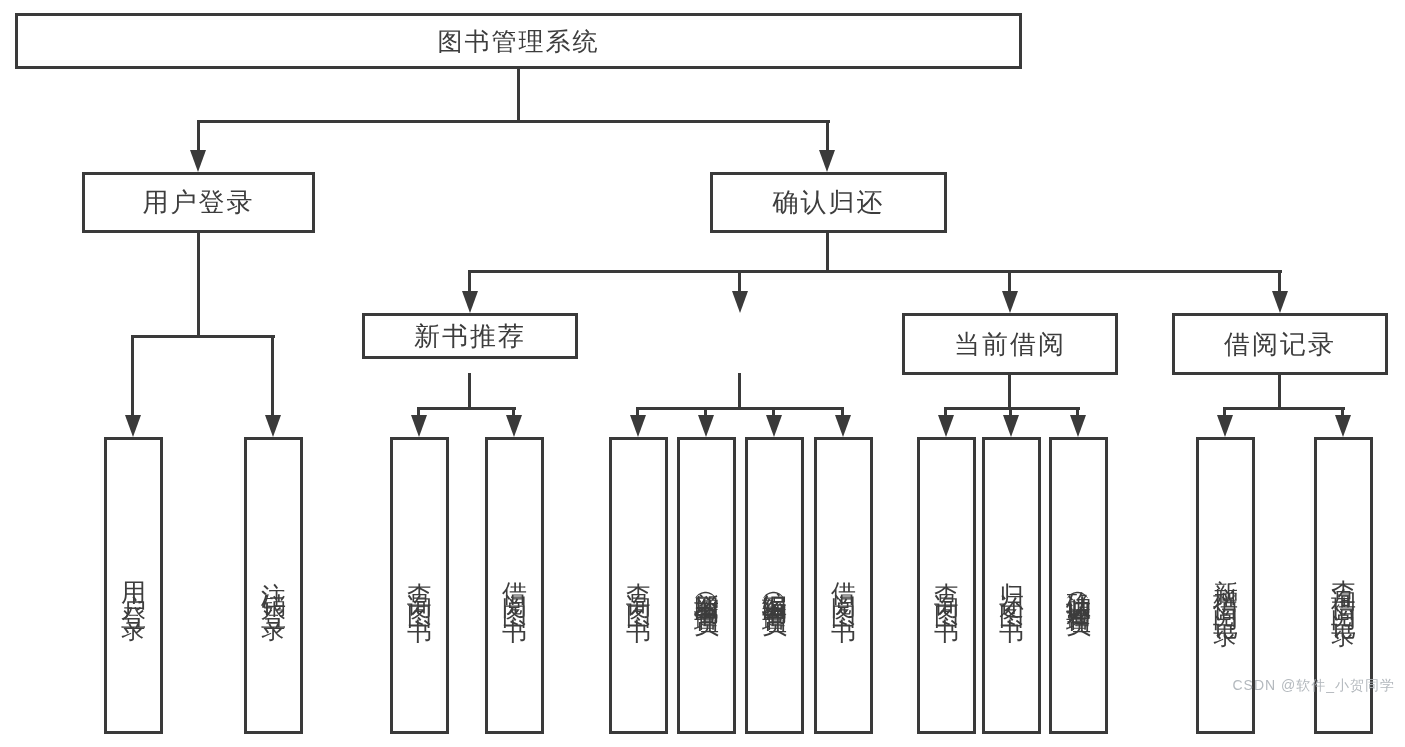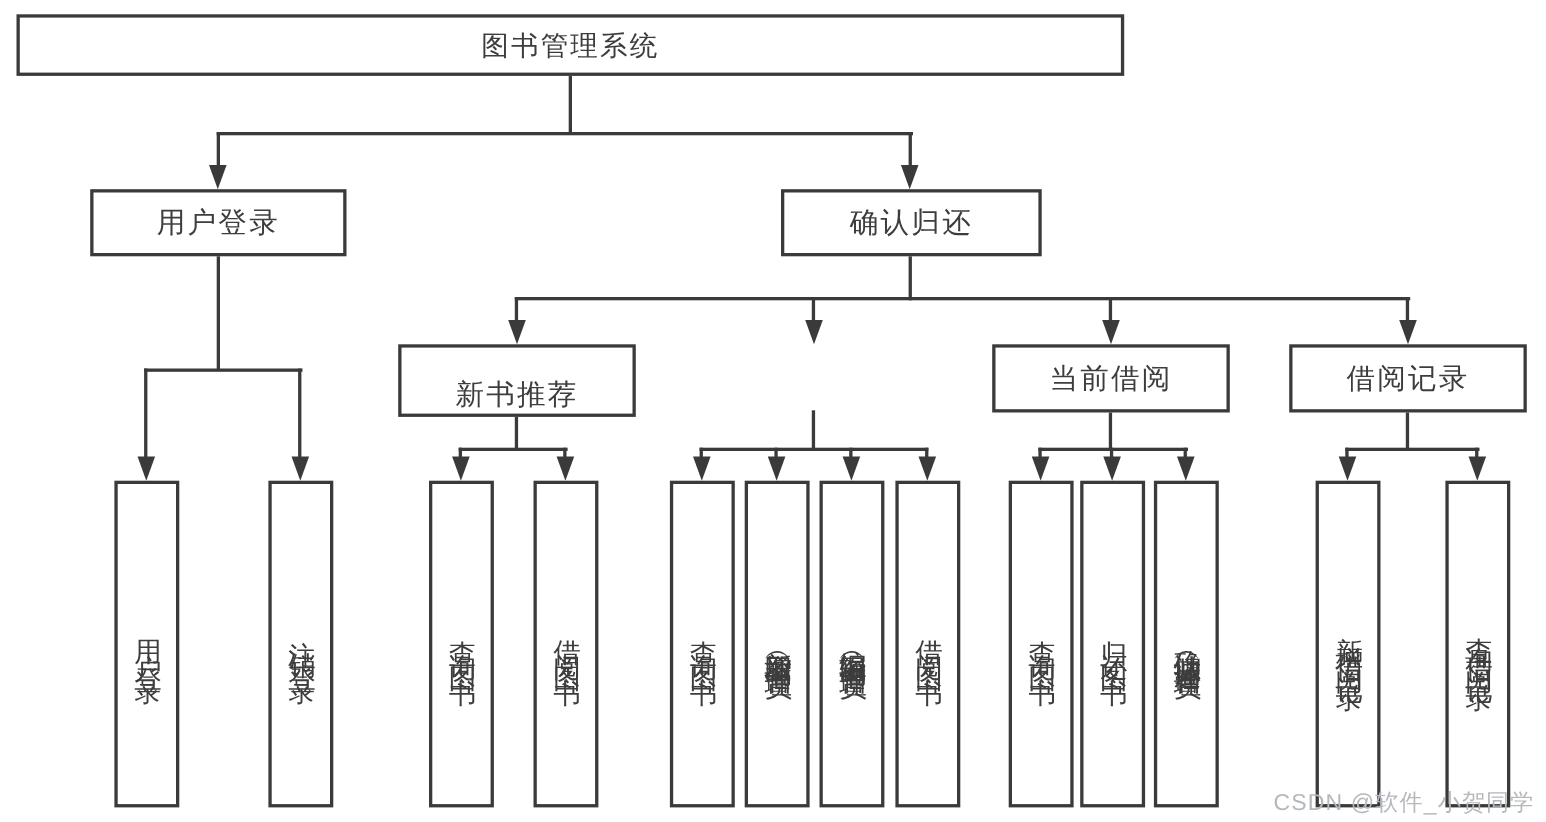--- a/index.html
+++ b/index.html
@@ -33,22 +33,22 @@
   .vl,.hl{ position:absolute; background:var(--line); }
   .vl{ width:3px; }
   .hl{ height:3px; }
   .ah{
     position:absolute; width:0; height:0;
     border-left:8px solid transparent;
     border-right:8px solid transparent;
     border-top:22px solid var(--line);
   }
   .watermark{
-    position:absolute; top:715px; right:10px;
-    font-size:21px; letter-spacing:1px;
+    position:absolute; top:677px; right:10px;
+    font-size:14px; letter-spacing:1px;
     color:var(--watermark);
   }
 </style>
 </head>
 <body>
 
 <div class="canvas">
 
   <div>
     <div class="vl" style="left:517px;top:66px;height:56px;"></div>
@@ -127,21 +127,21 @@
     <span>图书管理系统</span>
   </div>
 
   <div class="node hnode" style="left:82px;top:172px;width:233px;height:61px;">
     <span>用户登录</span>
   </div>
   <div class="node hnode" style="left:710px;top:172px;width:237px;height:61px;">
     <span>确认归还</span>
   </div>
 
-  <div class="node hnode" style="left:362px;top:313px;width:216px;height:66px;align-items:flex-end;">
+  <div class="node hnode" style="left:362px;top:313px;width:216px;height:46px;">
     <span>新书推荐</span>
   </div>
   <div class="node hnode" style="left:902px;top:313px;width:216px;height:62px;text-align:right;">
     <span>当前借阅</span>
   </div>
   <div class="node hnode" style="left:1172px;top:313px;width:216px;height:62px;">
     <span>借阅记录</span>
   </div>
 
   <div class="node vnode" style="left:104px;top:437px;width:59px;height:297px;">

